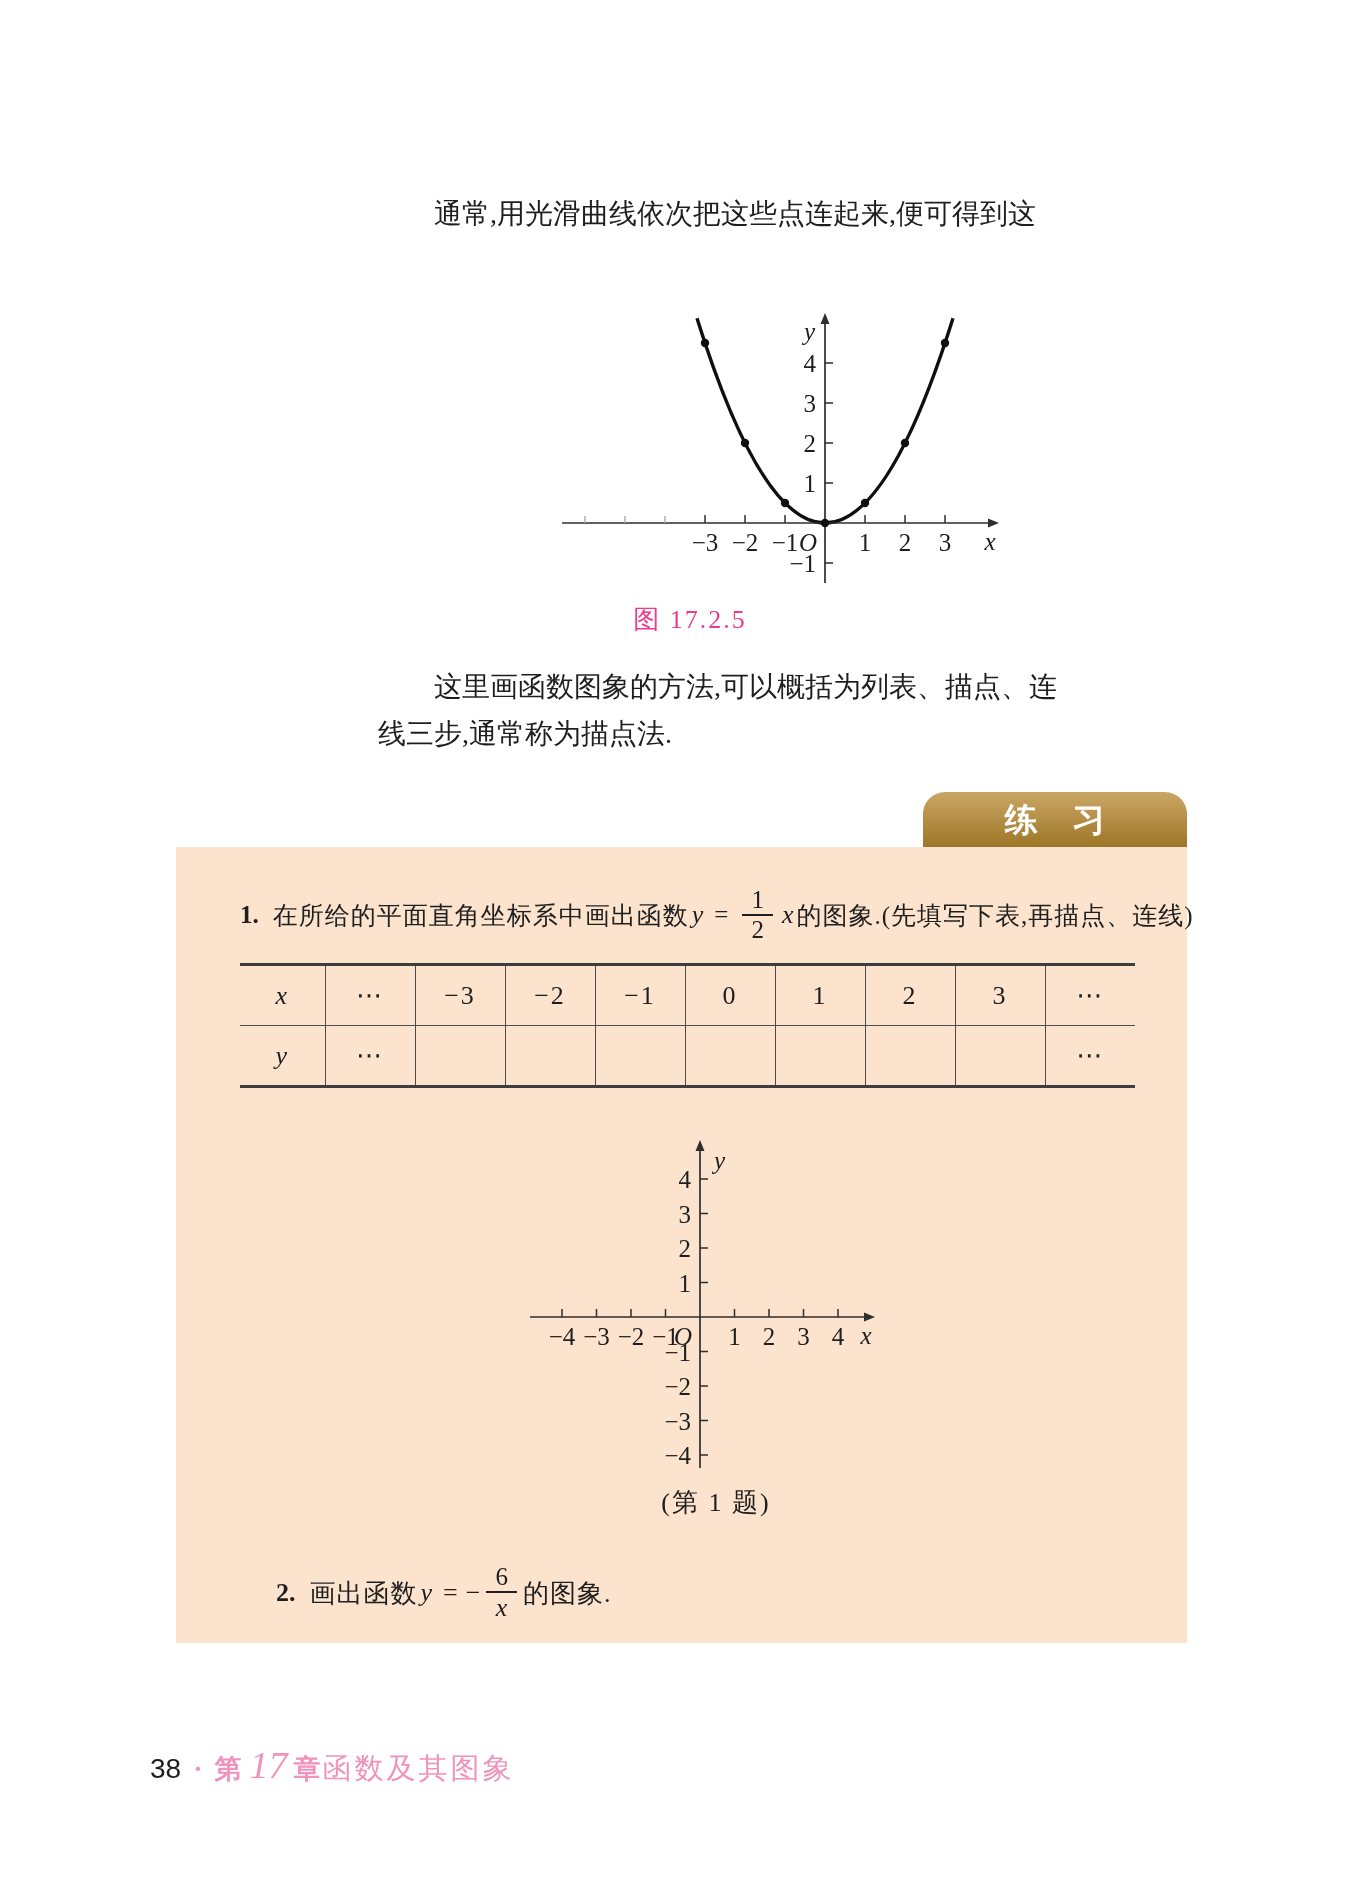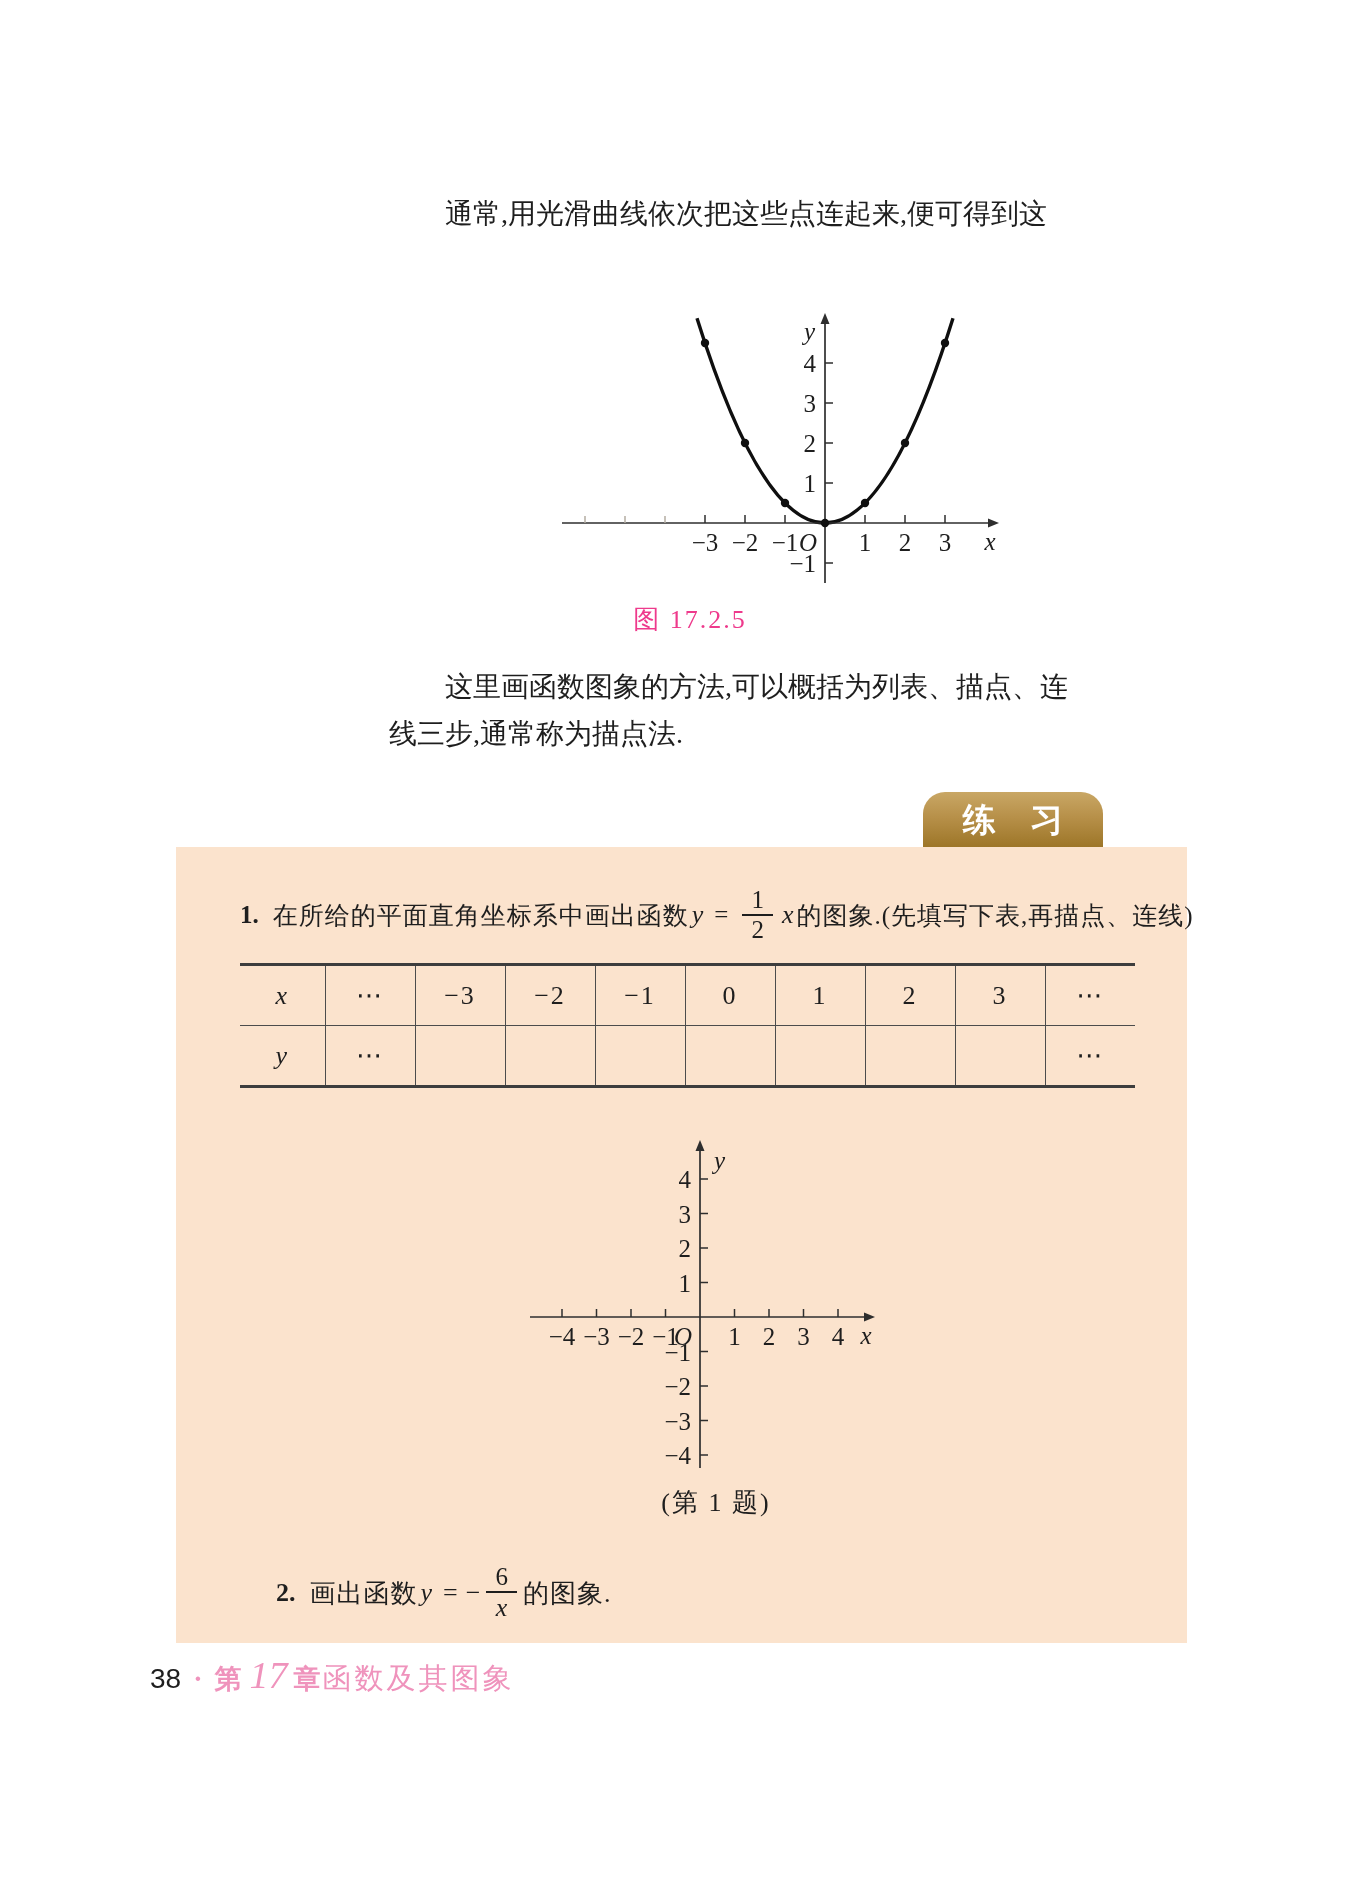--- a/index.html
+++ b/index.html
@@ -2,37 +2,37 @@
 <html><head>
 <meta charset="utf-8">
 <style>
   html,body{margin:0;padding:0;}
   body{
     width:1360px;height:1884px;position:relative;background:#ffffff;
     font-family:"Liberation Serif","DejaVu Serif",serif;color:#1e1e1e;
     overflow:hidden;
   }
   
-  .para{position:absolute;left:389px;width:604px;font-size:28px;line-height:47px;}
+  .para{position:absolute;left:378px;width:604px;font-size:28px;line-height:47px;}
   .para .ln{white-space:nowrap;}
   .para .indent{padding-left:56px;}
   #para1{top:190px;}
   #para2{top:663px;}
 
   
   #fig1{position:absolute;left:560px;top:298px;}
   #fig1-caption{
     position:absolute;left:690px;top:602px;transform:translateX(-50%);
     font-family:Liberation Serif, serif;
     font-size:26px;letter-spacing:2px;white-space:nowrap;
   }
 
   
   #badge{
-    position:absolute;left:923px;top:792px;width:180px;height:56px;
+    position:absolute;left:923px;top:792px;width:264px;height:56px;
     border-radius:22px 22px 0 0;
     background:linear-gradient(180deg,#c9a765 0%,#b79049 45%,#9c7527 100%);
     display:flex;align-items:center;justify-content:center;
   }
   #badge span{
     color:#ffffff;font-weight:bold;font-size:33px;
     font-family:"Liberation Sans","DejaVu Sans",sans-serif;
     letter-spacing:1.05em;padding-left:1.05em;white-space:nowrap;
   }
 
@@ -78,21 +78,21 @@
   svg text.var{font-style:italic;}
   svg text.o{font-style:italic;}
   svg .ax{stroke:#2e2e2e;stroke-width:1.7;}
   svg .tl{stroke:#2e2e2e;stroke-width:1.5;}
   svg .gray{stroke:#b3aca2;}
   svg .arw{fill:#2e2e2e;stroke:none;}
   svg .curve{fill:none;stroke:#0f0f0f;stroke-width:3.4;}
   svg .pt{fill:#0f0f0f;}
 
   
-  #footer{position:absolute;left:150px;top:1653px;display:flex;align-items:baseline;white-space:nowrap;}
+  #footer{position:absolute;left:150px;top:1743px;display:flex;align-items:baseline;white-space:nowrap;}
   #footer .pgnum{font-family:"Liberation Sans","DejaVu Sans",sans-serif;font-size:28px;color:#1e1e1e;}
   #footer .sep{font-size:28px;margin:0 12px;font-weight:bold;}
   #footer .chap{font-weight:bold;font-size:27px;letter-spacing:2px;}
   #footer .chapnum{font-style:italic;font-size:38px;margin:0 6px;font-weight:normal;font-family:"Liberation Serif","DejaVu Serif",serif;}
   #footer .title{font-size:29px;letter-spacing:3px;}
 </style>
 </head>
 <body>
 
 <div class="para" id="para1">

